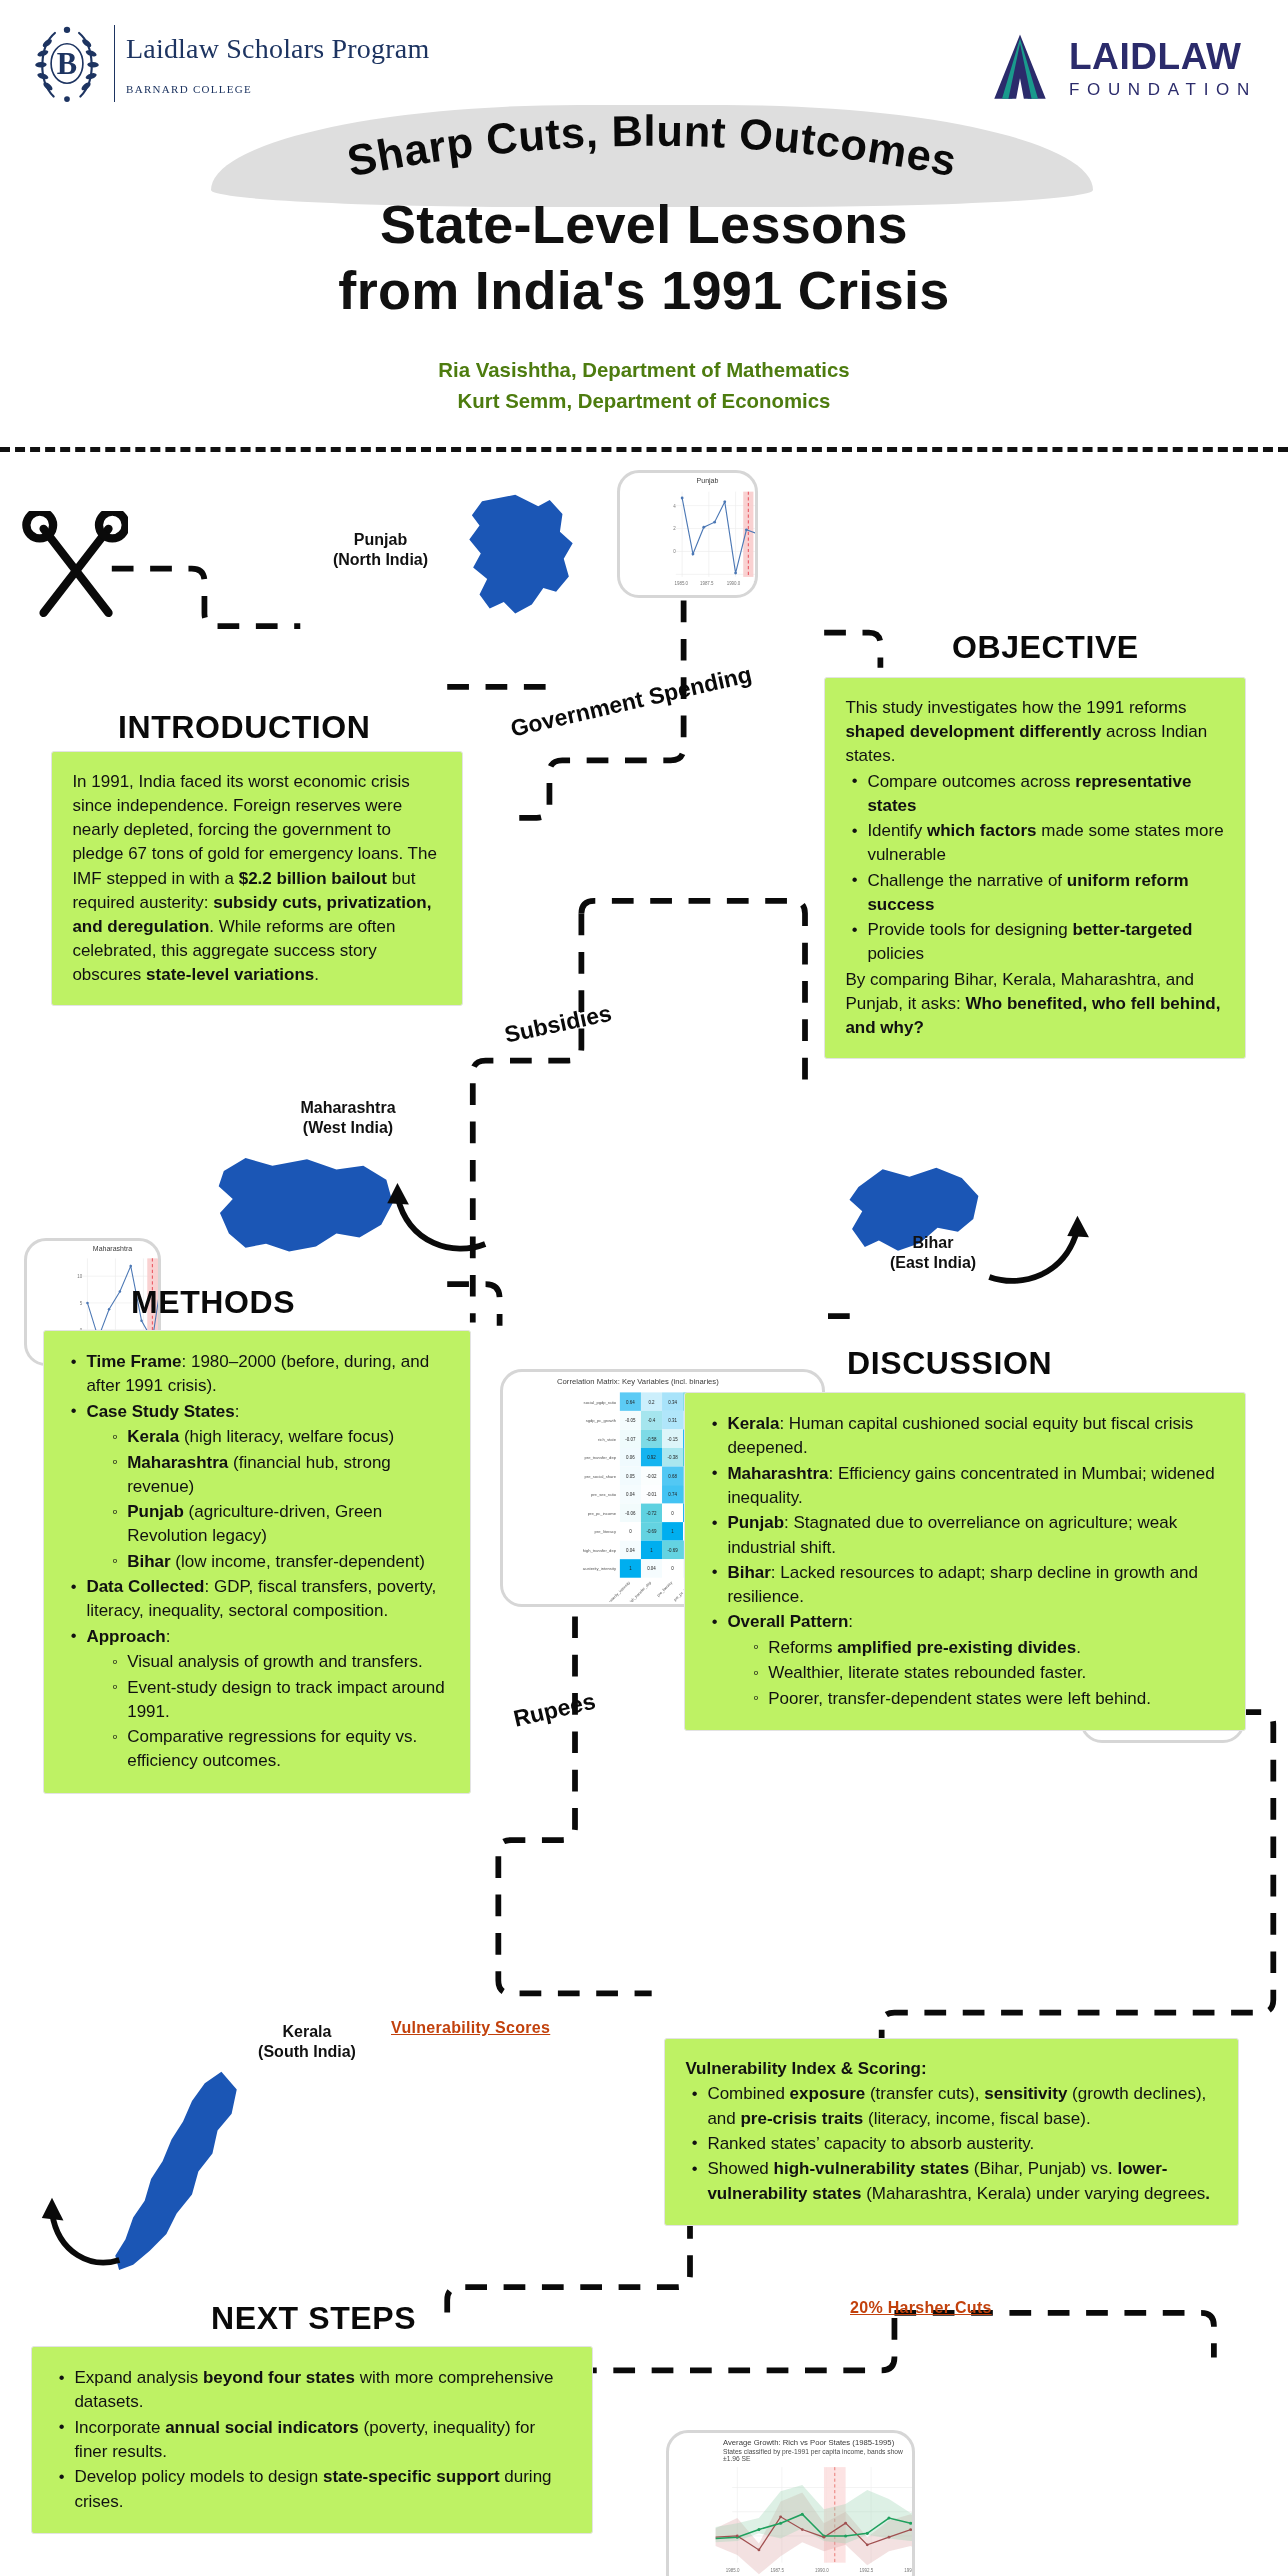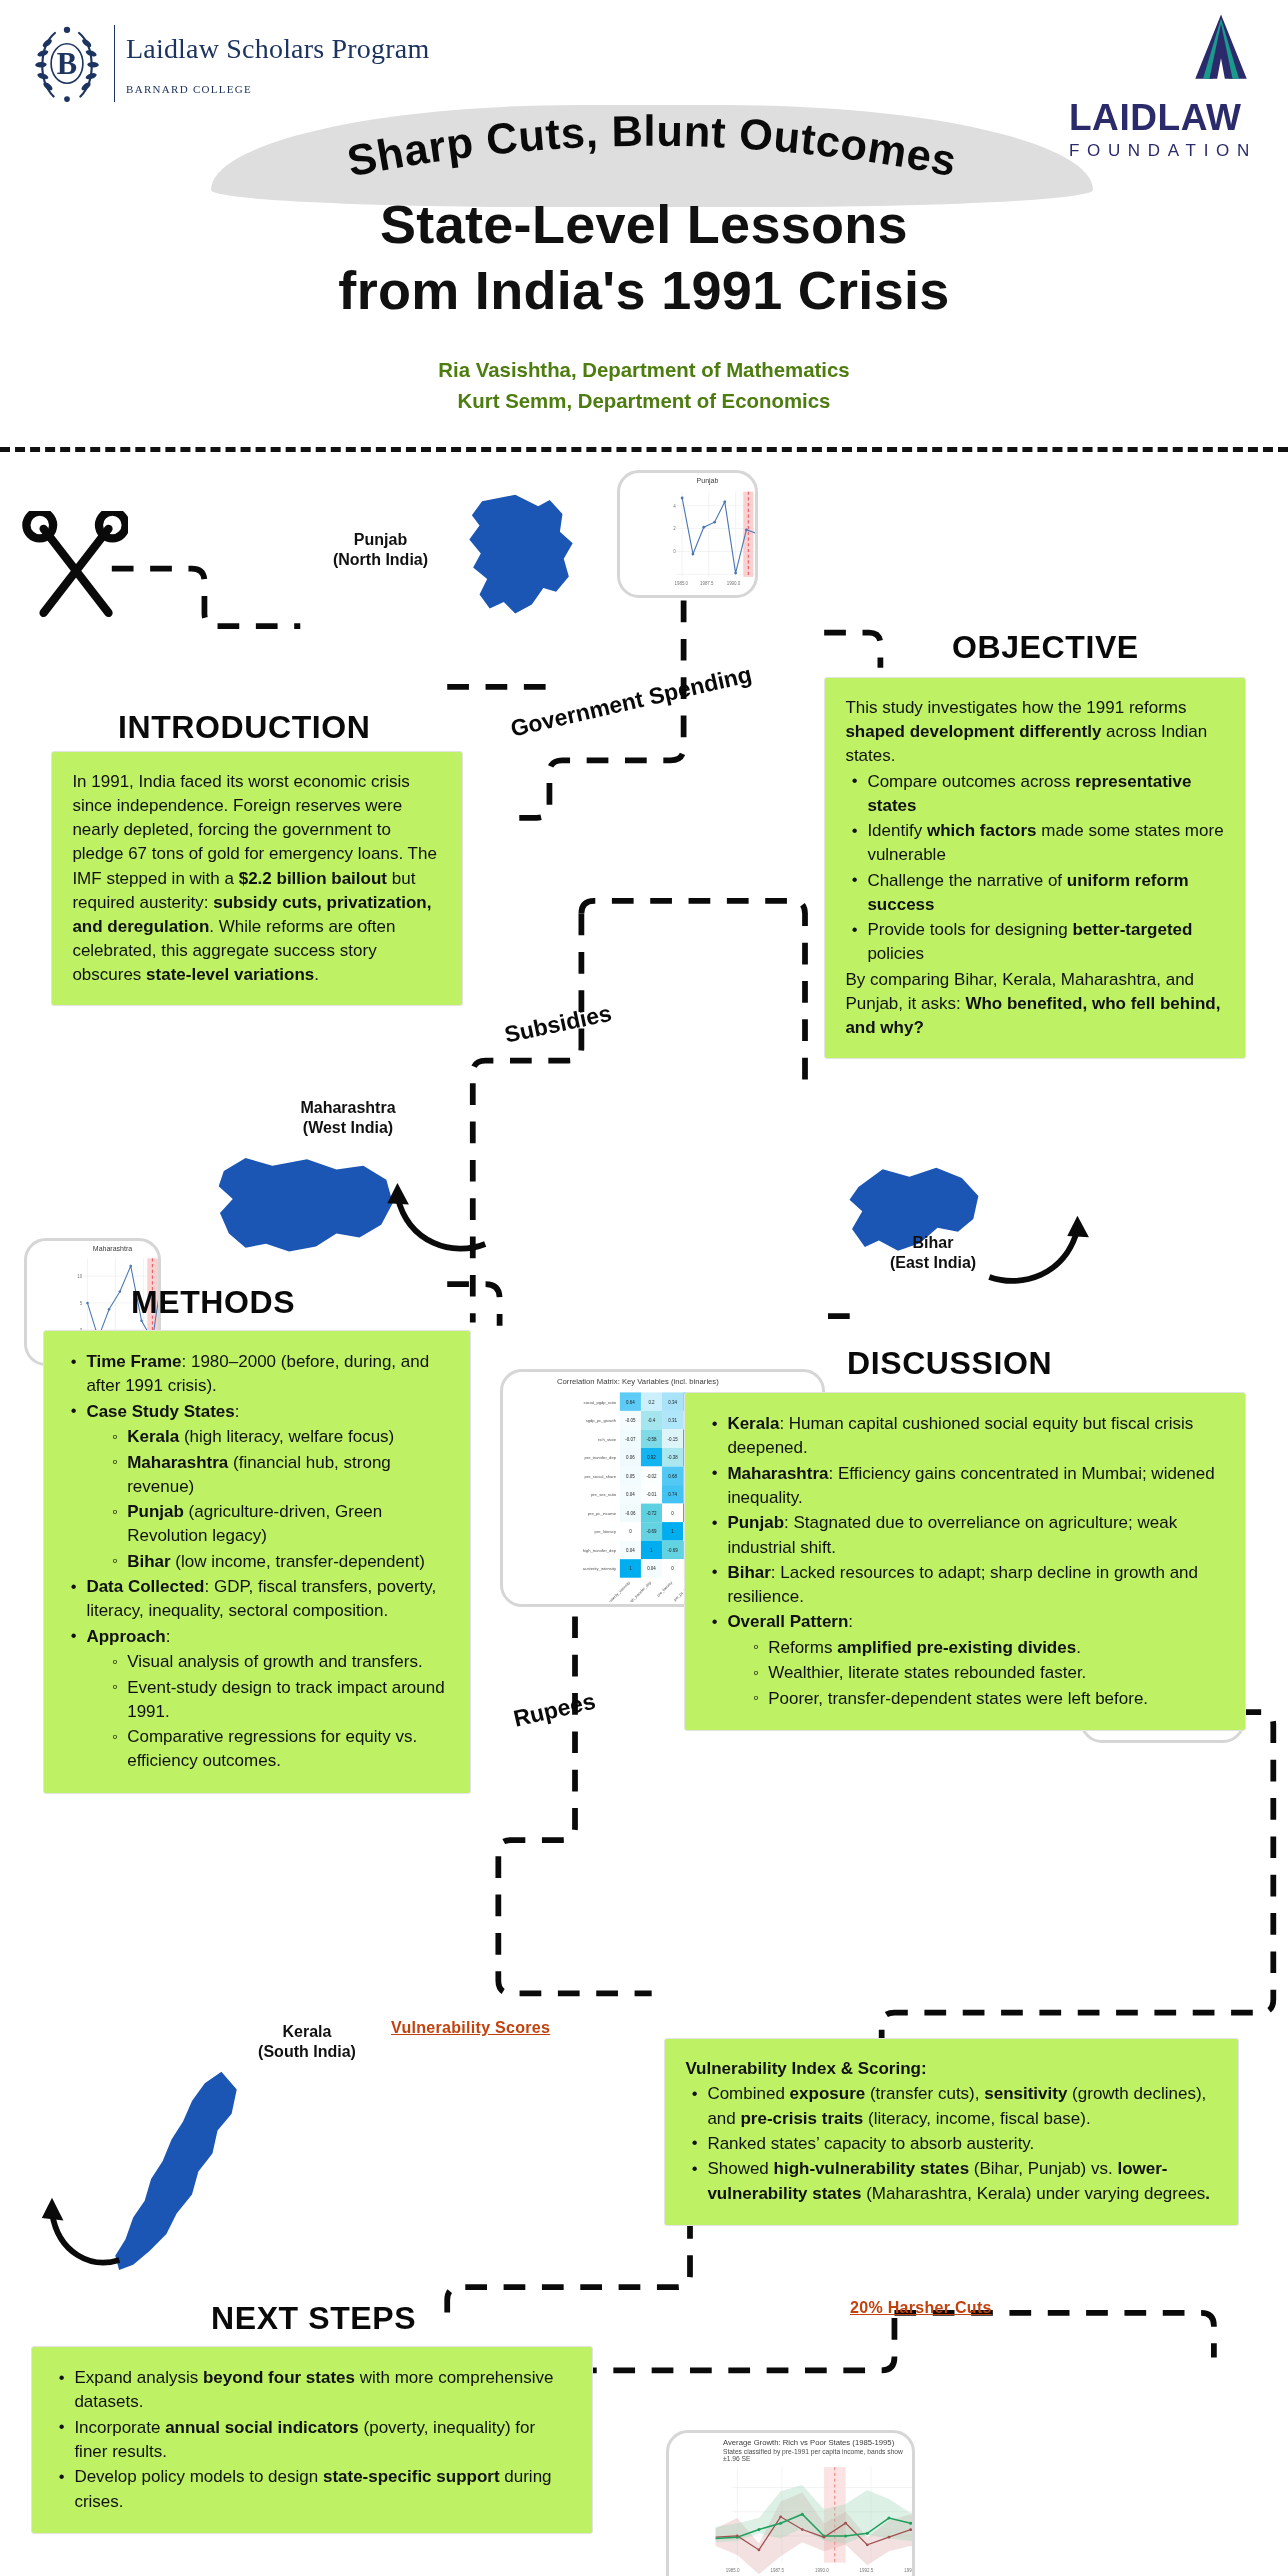--- a/index.html
+++ b/index.html
@@ -13,21 +13,21 @@
 
   
   #header-bar { left:0; top:0; width:1288px; height:153px; }
   #barnard-logo { left:32px; top:19px; display:flex; align-items:center; gap:11.5px; }
   .crest { width:70px; height:89px; position:relative; }
   .crest svg { display:block; }
   #barnard-text { display:flex; flex-direction:column; justify-content:center; border-left:1.9px solid #1d3461; padding-left:11.5px; height:77px;}
   #barnard-title { font-family:"Liberation Serif", serif; font-size:28px; color:#1d3461; letter-spacing:0.2px; white-space:nowrap;}
   #barnard-sub { font-family:"Liberation Serif", serif; font-size:11px; color:#1d3461; letter-spacing:1.3px; margin-top:18px;}
 
-  #laidlaw-logo { right:31px; top:12px; display:flex; align-items:flex-end; gap:12.8px;flex-direction:column;}
+  #laidlaw-logo { right:31px; top:32px; display:flex; align-items:center; gap:12.8px;}
   #laidlaw-text { display:flex; flex-direction:column; }
   #laidlaw-name { font-size:37px; font-weight:bold; color:#2b2b6b; letter-spacing:0.6px; line-height:1; }
   #laidlaw-foundation { font-size:17px; color:#2b2b6b; letter-spacing:7.7px; margin-top:5.1px; }
 
   
   #banner-wrap { left:211px; top:105px; width:882px; height:102px; }
   #banner-blob {
     position:absolute; left:0; top:0; width:882px; height:102px;
     background:#dedede; border-radius:50% 50% 45% 45% / 100% 100% 20% 20%;
   }
@@ -654,21 +654,21 @@
   <ul class="bl">
     <li><b>Kerala</b>: Human capital cushioned social equity but fiscal crisis deepened.</li>
     <li><b>Maharashtra</b>: Efficiency gains concentrated in Mumbai; widened inequality.</li>
     <li><b>Punjab</b>: Stagnated due to overreliance on agriculture; weak industrial shift.</li>
     <li><b>Bihar</b>: Lacked resources to adapt; sharp decline in growth and resilience.</li>
     <li>
       <span><b>Overall Pattern</b>:</span>
       <ul class="sub">
         <li>Reforms <b>amplified pre-existing divides</b>.</li>
         <li>Wealthier, literate states rebounded faster.</li>
-        <li>Poorer, transfer-dependent states were left before.</li>
+        <li>Poorer, transfer-dependent states were left behind.</li>
       </ul>
     </li>
   </ul>
 </div>
 
 <div class="abs panel" style="left:666px; top:1795px; width:249px; height:166px;">
   <div class="ptitle-l">Average Growth: Rich vs Poor States (1985-1995)</div>
   <div class="psub-l">States classified by pre-1991 per capita income, bands show ±1.96 SE</div>
   <svg width="249" height="137" viewBox="0 0 390 215">
     <g stroke="#eee" stroke-width="1">

